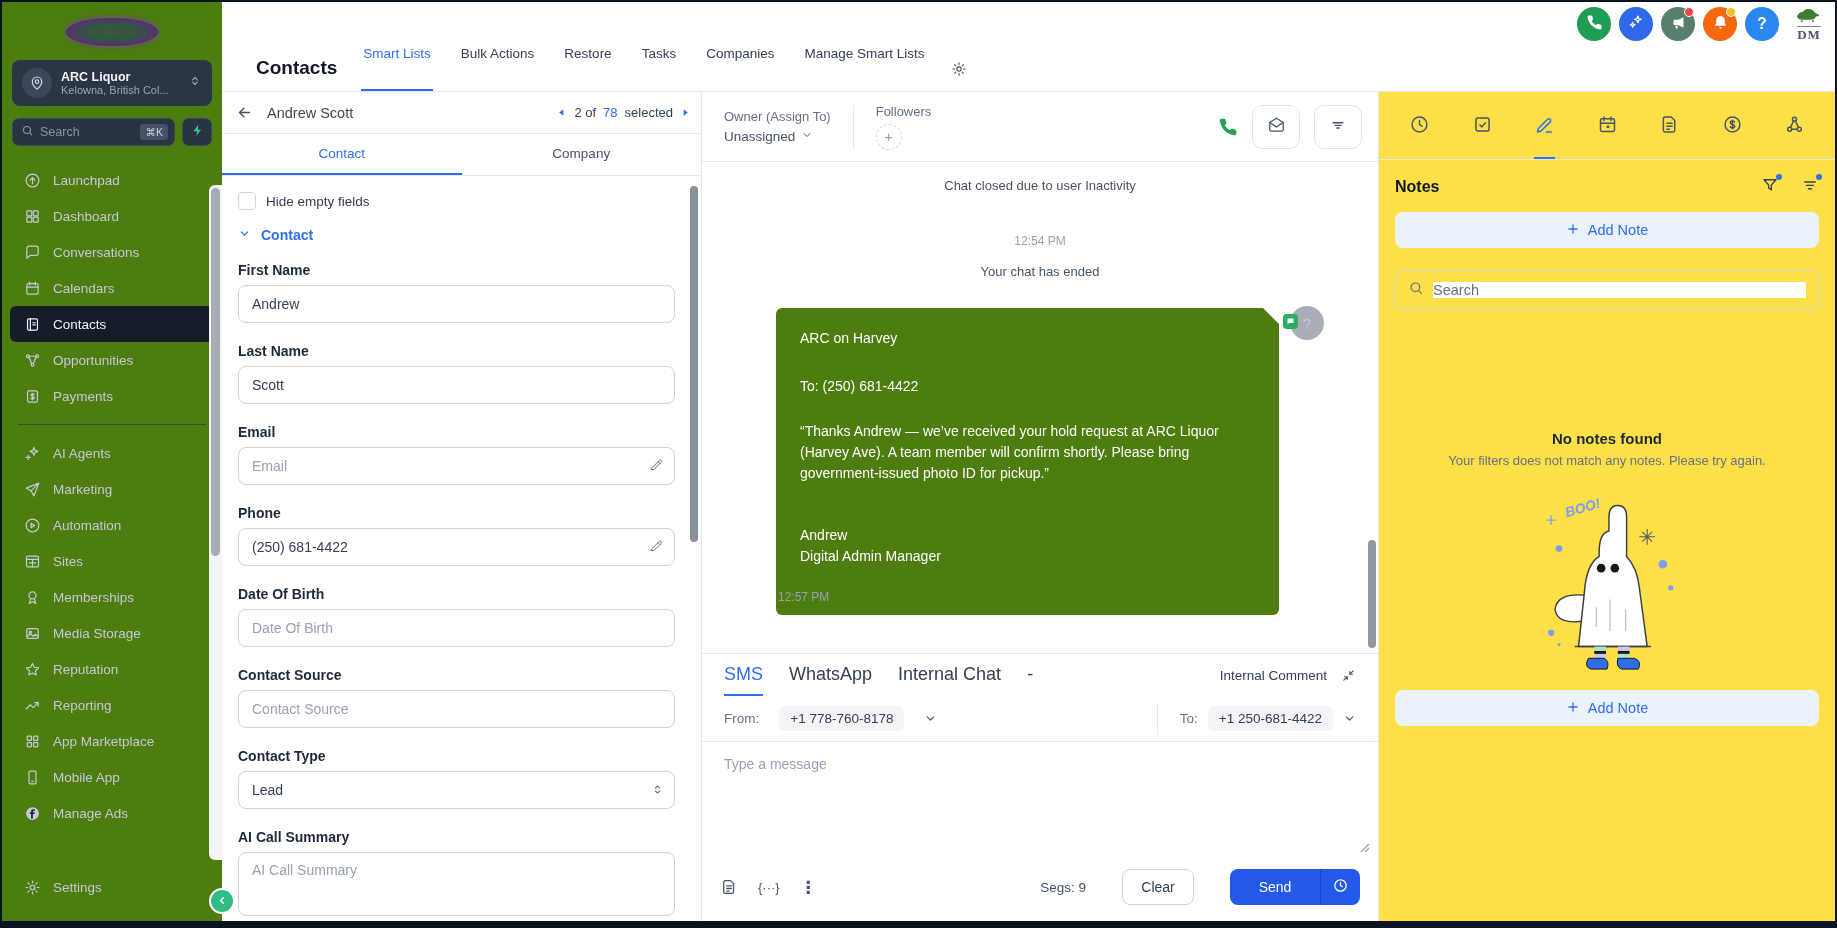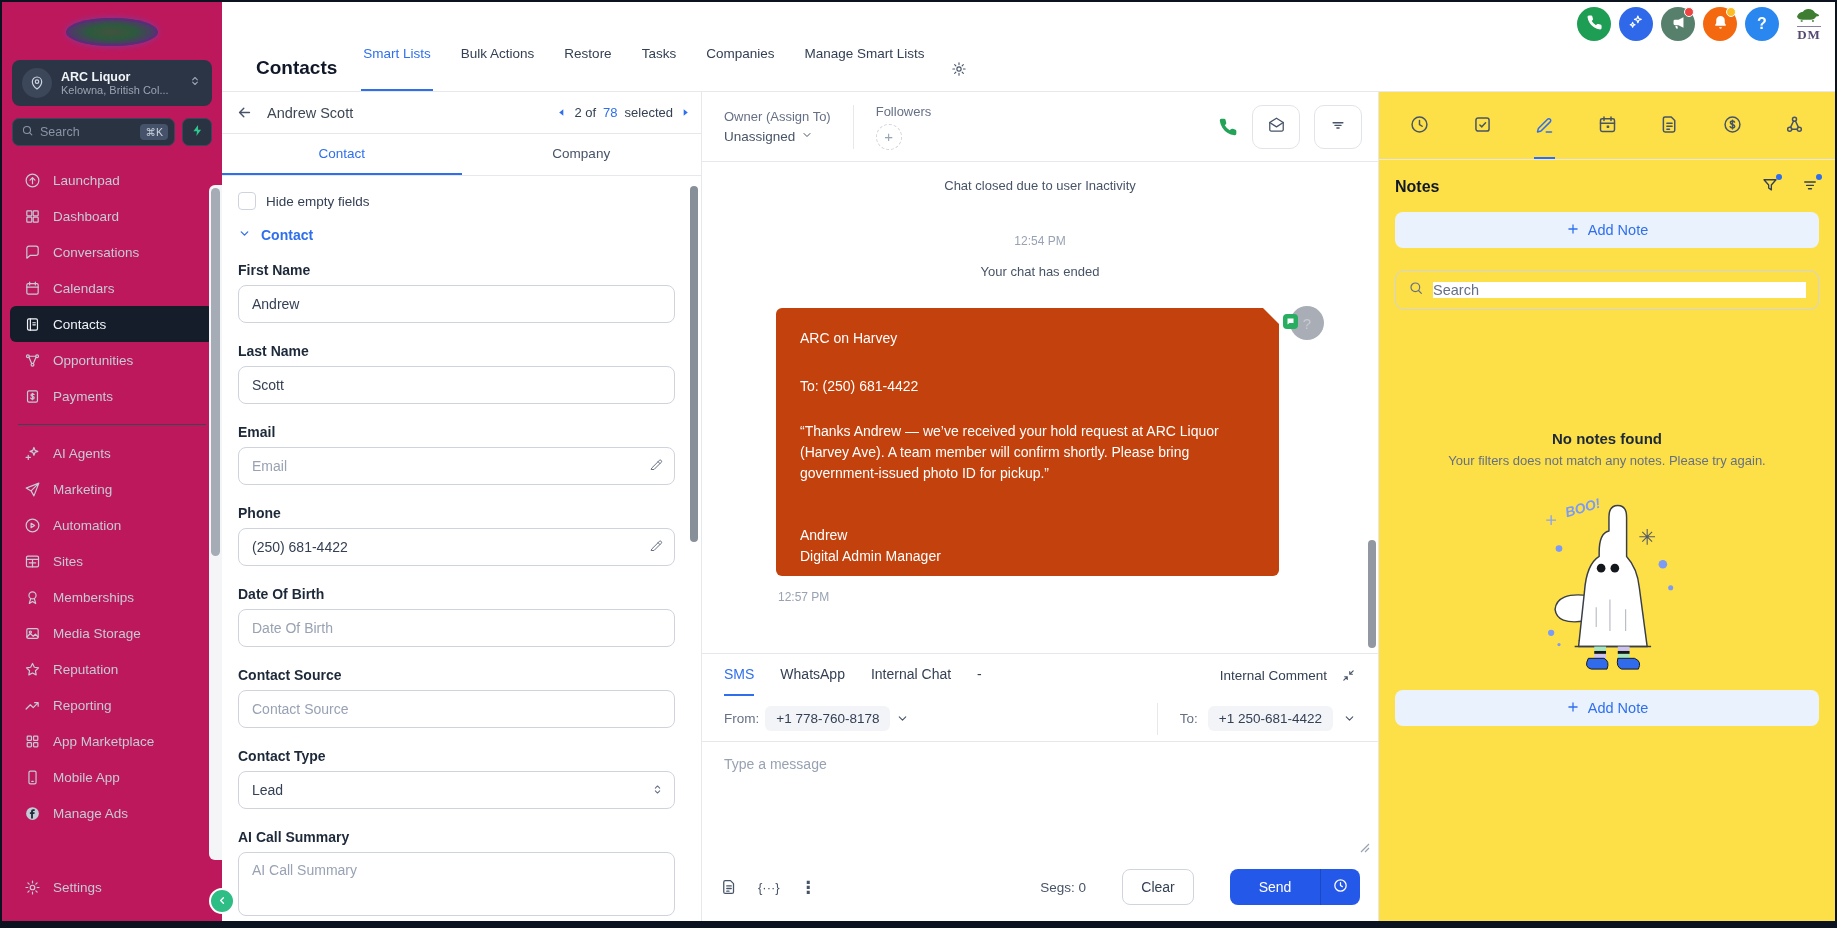--- a/index.html
+++ b/index.html
@@ -1,21 +1,21 @@
 <!DOCTYPE html>
 <html><head>
 <meta charset="utf-8">
 <style>
   * { margin:0; padding:0; box-sizing:border-box; }
   body { font-family:"Liberation Sans","DejaVu Sans",sans-serif; background:#30394a; }
   .app { width:1837px; height:928px; background:#0b1220; padding:2px 2px 7px 2px; position:relative; }
   .inner { width:100%; height:100%; background:#fff; display:flex; overflow:hidden; position:relative; }
 
   
-  .sidebar { width:220px; background:#be185d; color:#c3cbd6; flex-shrink:0; display:flex; flex-direction:column; position:relative; }
+  .sidebar { width:220px; background:#4d7c0f; color:#c3cbd6; flex-shrink:0; display:flex; flex-direction:column; position:relative; }
   .logo-wrap { display:flex; justify-content:center; padding-top:16px; }
   .logo-oval { width:92px; height:28px; border-radius:50%; background:radial-gradient(ellipse at 50% 50%, #43523f 0%, #2c5a3d 35%, #5b2d78 75%, #202a39 100%); box-shadow:0 0 0 2px #5b2d78 inset, 0 0 6px #7a3f9e; }
   .account { margin:14px 10px 0; background:#2b3545; border-radius:8px; padding:8px 10px; display:flex; align-items:center; gap:9px; }
   .acc-avatar { width:30px; height:30px; border-radius:50%; background:#3c4759; display:flex; align-items:center; justify-content:center; color:#cdd5e1; flex-shrink:0; }
   .acc-text { flex:1; min-width:0; }
   .acc-name { font-size:12.5px; font-weight:700; color:#f2f5f8; }
   .acc-loc { font-size:11px; color:#9aa4b2; white-space:nowrap; overflow:hidden; }
   .acc-chev { color:#9aa4b2; flex-shrink:0; }
   .search-row { margin:12px 10px 0; display:flex; gap:7px; }
   .side-search { flex:1; background:#2a3342; border:1px solid #39455a; border-radius:7px; height:28px; display:flex; align-items:center; padding:0 6px 0 8px; gap:6px; color:#8a94a6; }
@@ -86,35 +86,35 @@
   .oh-value { font-size:13.5px; color:#475467; display:flex; align-items:center; gap:6px; cursor:pointer; }
   .vdiv { width:1px; height:44px; background:#e6e8ec; }
   .fol-block { padding-left:22px; }
   .fol-add { width:26px; height:26px; border:1.5px dashed #cfd4dc; border-radius:50%; color:#98a2b3; display:flex; align-items:center; justify-content:center; font-size:15px; cursor:pointer; margin-top:4px; }
   .ch-actions { margin-left:auto; display:flex; align-items:center; gap:14px; }
   .act-btn { width:48px; height:44px; border:1px solid #e1e4e9; border-radius:10px; display:flex; align-items:center; justify-content:center; color:#475467; cursor:pointer; background:#fff; }
   .ch-msgs { flex:1; position:relative; min-height:0; }
   .sys-msg { position:absolute; top:16px; width:100%; text-align:center; font-size:13px; color:#475467; }
   .time-1 { position:absolute; top:72px; width:100%; text-align:center; font-size:12px; color:#98a2b3; }
   .ended-msg { position:absolute; top:102px; width:100%; text-align:center; font-size:13px; color:#475467; }
-  .bubble { position:absolute; left:74px; top:146px; width:503px; height:268px; background:#c2410c; border-radius:6px; color:#fff; font-size:14px; line-height:1.5; padding:20px 24px; }
+  .bubble { position:absolute; left:74px; top:146px; width:503px; height:307px; background:#4d7c0f; border-radius:6px; color:#fff; font-size:14px; line-height:1.5; padding:20px 24px; }
   .bubble::after { content:""; position:absolute; top:0; right:0; width:0; height:0; border-top:16px solid #fff; border-left:16px solid transparent; }
   .bb-1 { margin-bottom:27px; } .bb-2 { margin-bottom:24px; } .bb-body { margin-bottom:41px; }
   .msg-avatar { position:absolute; left:588px; top:144px; width:34px; height:34px; border-radius:50%; background:#a9aeb6; color:#c6cad1; display:flex; align-items:center; justify-content:center; font-size:15px; }
   .msg-badge { position:absolute; left:-7px; top:8px; width:15px; height:15px; background:#27ae60; border-radius:4px; display:flex; align-items:center; justify-content:center; }
   .time-2 { position:absolute; left:76px; top:428px; font-size:12px; color:#98a2b3; }
   .ch-scroll { position:absolute; right:2px; top:378px; width:8px; height:108px; background:#9198a1; border-radius:4px; }
 
   .ch-compose { height:268px; border-top:1px solid #e4e7ec; display:flex; flex-direction:column; }
   .cm-tabs { height:42px; display:flex; align-items:center; padding:0 22px; gap:26px; }
-  .cm-tab { font-size:14px; color:#344054; cursor:pointer; height:100%; display:flex; align-items:center; border-bottom:2px solid transparent; }
+  .cm-tab { font-size:18px; color:#344054; cursor:pointer; height:100%; display:flex; align-items:center; border-bottom:2px solid transparent; }
   .cm-tab.active { color:#2f6fed; border-bottom-color:#2f6fed; }
   .cm-right { margin-left:auto; display:flex; align-items:center; gap:14px; }
   .ic-label { font-size:13.5px; color:#344054; cursor:pointer; }
-  .cm-fromto { height:46px; border-bottom:1px solid #e6e8ec; display:flex; align-items:center; padding:0 22px; gap:6px; }
+  .cm-fromto { height:46px; border-bottom:1px solid #e6e8ec; display:flex; align-items:center; padding:0 22px; gap:20px; }
   .ft-label { font-size:13.5px; color:#667085; }
   .pill { background:#f2f4f7; border-radius:6px; padding:5px 11px; font-size:13.5px; color:#344054; cursor:pointer; }
   .ft-chev { color:#475467; display:flex; cursor:pointer; }
   .to-group { margin-left:auto; display:flex; align-items:center; gap:10px; border-left:1px solid #e6e8ec; padding-left:22px; height:32px; }
   .cm-text { flex:1; position:relative; }
   .cm-text textarea { width:100%; height:100%; border:none; outline:none; resize:none; padding:14px 22px; font-size:14px; font-family:inherit; color:#344054; }
   .cm-text textarea::placeholder { color:#98a2b3; }
   .resize-h { position:absolute; right:8px; bottom:4px; color:#98a2b3; }
   .cm-bottom { height:60px; display:flex; align-items:center; padding:0 18px 8px; gap:20px; }
   .cm-ic { color:#475467; cursor:pointer; display:flex; align-items:center; font-size:13px; }
@@ -628,21 +628,21 @@
           </div>
           <div class="cm-bottom">
             <span class="cm-ic">
                   <svg width="18" height="18" viewBox="0 0 24 24" fill="none" stroke="currentColor" stroke-width="1.7" stroke-linecap="round" stroke-linejoin="round">
                     <path d="M7 3.5h7l4 4v11a2 2 0 0 1-2 2H7a2 2 0 0 1-2-2v-13a2 2 0 0 1 2-2z"></path>
                     <path d="M9 10.5h6M9 14h6M9 17.5h3"></path>
                   </svg>
                 </span>
             <span class="cm-ic">{···}</span>
             <span class="cm-ic" style="font-size:17px; font-weight:700;">⋮</span>
-            <span class="segs">Segs: 0</span>
+            <span class="segs">Segs: 9</span>
             <button class="clear-btn">Clear</button>
             <div class="send-group">
               <button class="send-btn">Send</button>
               <button class="sched-btn">
                 <span><svg width="17" height="17" viewBox="0 0 24 24" fill="none" stroke="#fff" stroke-width="1.8" stroke-linecap="round" stroke-linejoin="round">
                         <circle cx="12" cy="12" r="8"></circle>
                         <path d="M12 8v4l2.6 1.6"></path>
                       </svg></span>
               </button>
             </div>

